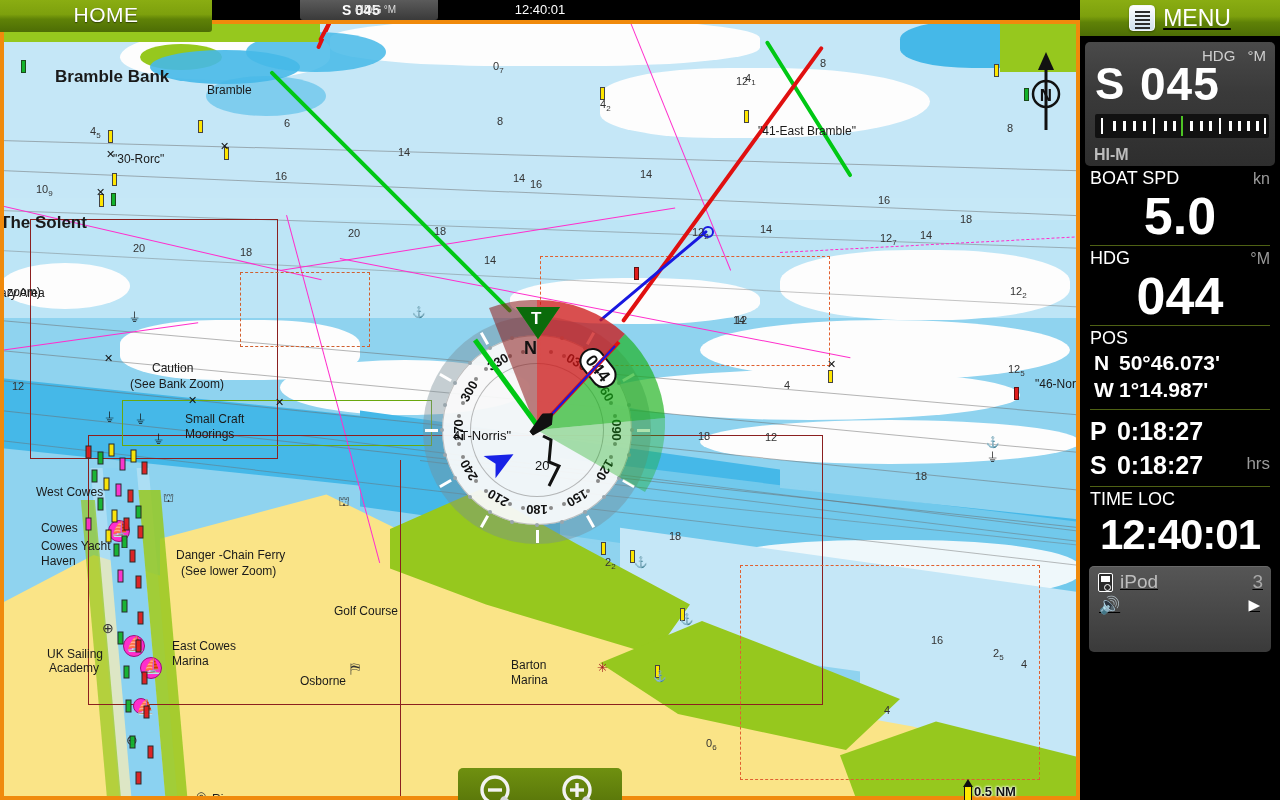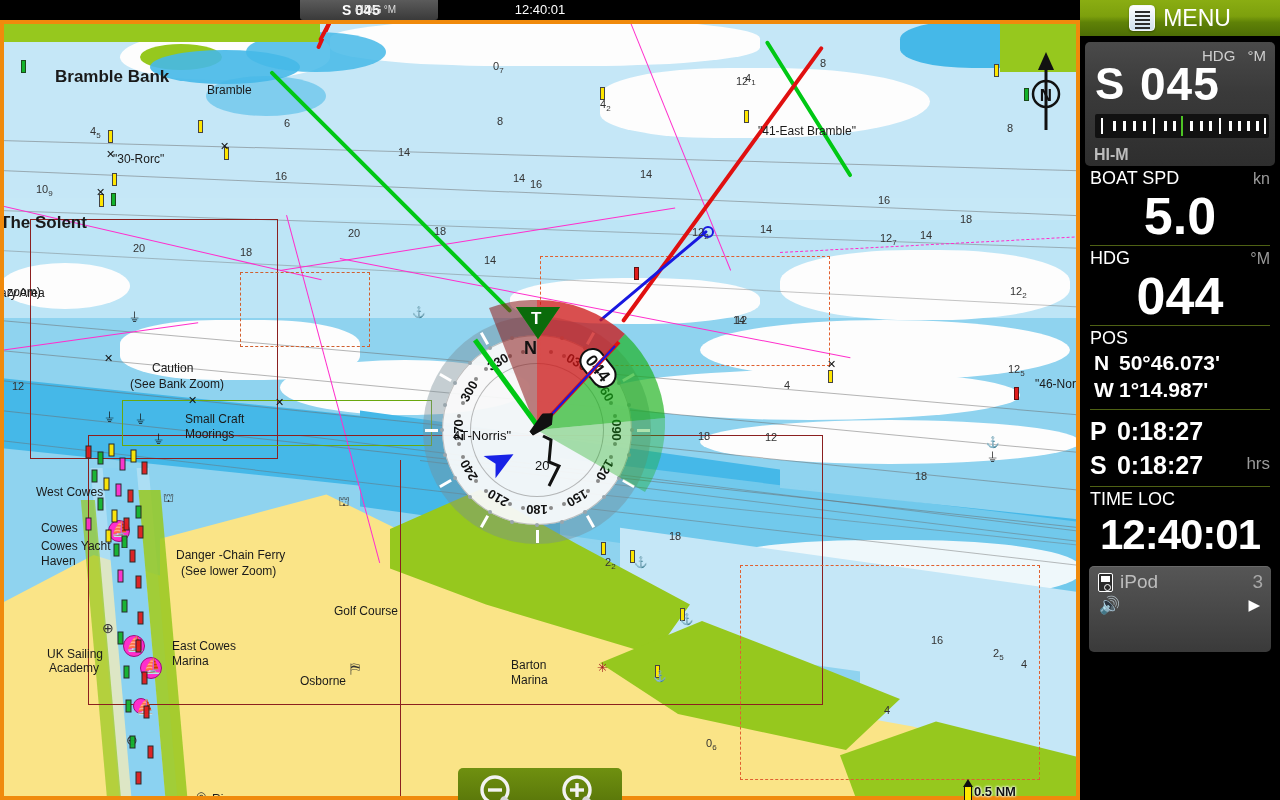--- a/index.html
+++ b/index.html
@@ -126,21 +126,21 @@
   #scalebar .txt { position:absolute; left:38px; top:0px; color:#111; font-size:13px;
     font-weight:bold; text-shadow:0 0 3px #fff, 0 0 3px #fff, 0 0 2px #fff; }
   #scalebar .pin { position:absolute; left:28px; top:2px; width:8px; height:19px;
     background:#ffe600; border:1px solid #111; }
   #scalebar .pin:before { content:""; position:absolute; left:-2px; top:-8px; width:0; height:0;
     border-left:5px solid transparent; border-right:5px solid transparent;
     border-bottom:8px solid #111; }
 
   
   #panel { position:absolute; right:0; top:0; width:200px; height:800px; background:#000;
-    z-index:50; }
+    z-index:50;text-decoration:underline; }
   #menu-btn { width:200px; height:36px;
     background: linear-gradient(to bottom, #8aad12 0%, #7da00d 45%, #5f8207 62%, #4d6d05 100%);
     display:flex; align-items:center; justify-content:center; gap:8px;
     color:#fff; font-size:23px; }
   #menu-ico { width:26px; height:26px; border-radius:4px;
     background: linear-gradient(to bottom,#fefefe,#cfe0ee);
     border:1.5px solid #f4f7fa; position:relative; flex:none;
     box-shadow:0 1px 2px rgba(0,0,0,.35); }
   #menu-ico i { position:absolute; left:5px; width:15px; height:2px; background:#2c2c2c; }
 
@@ -605,20 +605,21 @@
       <div class="txt">0.5 NM</div>
 
     </div>
   </div>
 
   <div id="chart-frame"></div>
 
   <div id="topbar">
     <div id="clock-top">12:40:01</div>
   </div>
+  <div id="home-btn">HOME</div>
   <div id="hdg-chip">
     <span class="s">S</span>
     <span class="lbl">HDG</span>
     <span class="val">045</span>
     <span class="unit">°M</span>
   </div>
 
   <div id="panel">
 
     <div id="menu-btn">

